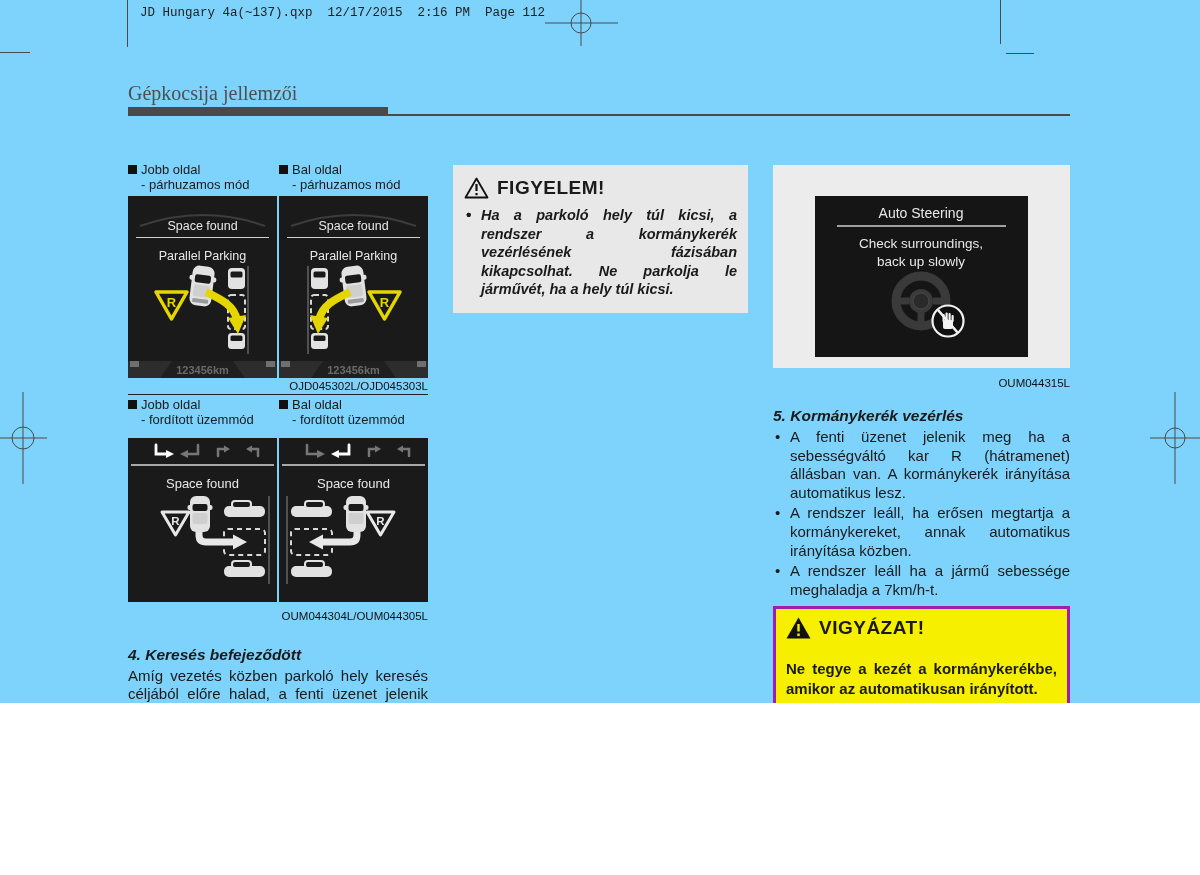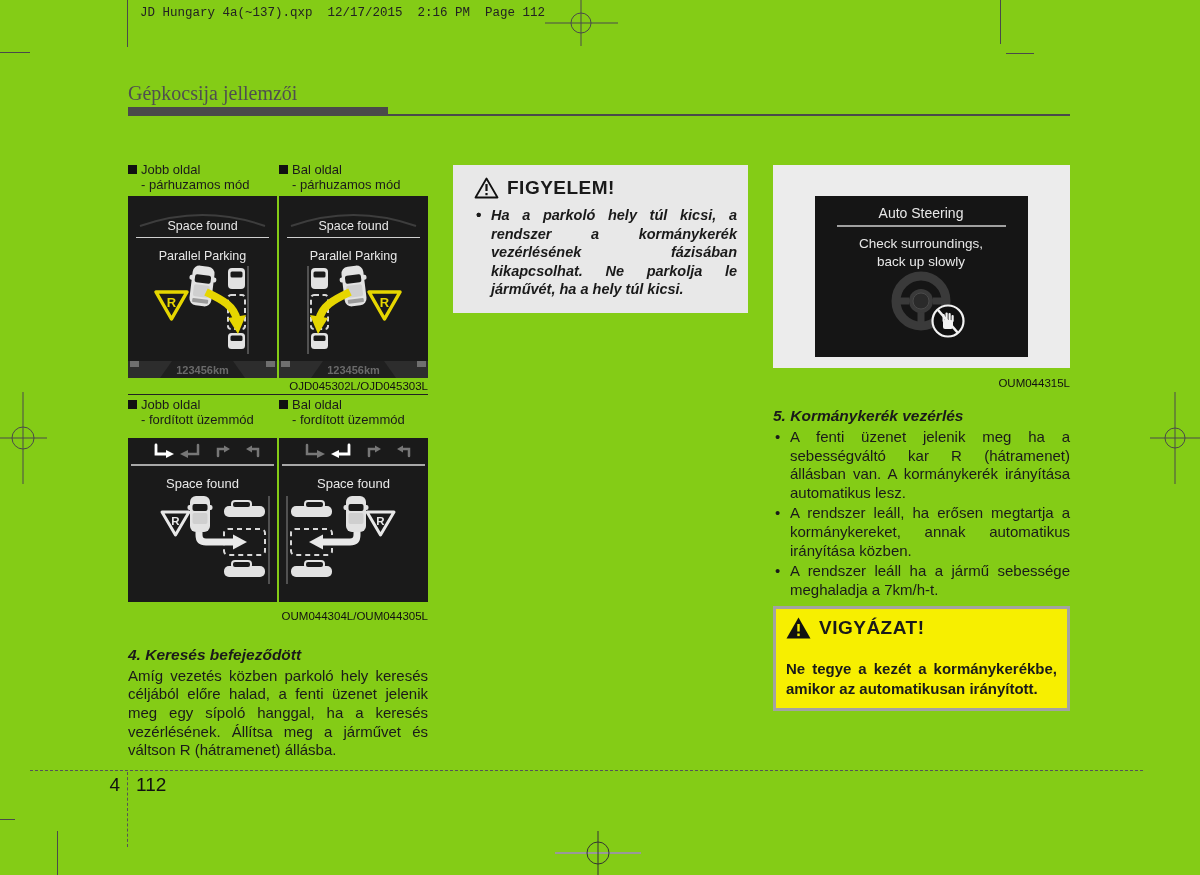--- a/index.html
+++ b/index.html
@@ -1,16 +1,16 @@
 <!DOCTYPE html>
 <html><head>
 <meta charset="utf-8">
 <style>
   html,body{margin:0;padding:0;background:#fff;}
-  .page{position:relative;width:1200px;height:875px;background:#84cc16;overflow:hidden;
+  .page{position:relative;width:1200px;height:703px;background:#7dd3fc;overflow:hidden;
         font-family:"Liberation Sans",sans-serif;color:#1a1a1a;}
   .mono{font-family:"Liberation Mono","DejaVu Sans Mono",monospace;}
   
   .mark{position:absolute;background:#4a4a4a;}
   .regmark{position:absolute;}
   
   .fileinfo{position:absolute;left:140px;top:6px;font-size:12.5px;color:#222;white-space:pre;}
   .chapter-title{position:absolute;left:128px;top:82px;font-family:"Liberation Serif",serif;
         font-size:20px;color:#4f4f4f;}
   .title-bar{position:absolute;left:128px;top:107px;width:260px;height:8px;background:#4a4a4a;}
@@ -32,32 +32,32 @@
   .thin-rule{height:1px;background:#222;margin-top:2px;}
   .fig2{margin-top:3px;}
   
   .sec-heading{font-size:15.5px;font-weight:bold;font-style:italic;margin-top:24px;}
   .body-par{font-size:15px;line-height:1.24;text-align:justify;margin-top:3px;}
   ul.bullets{list-style:none;margin:3px 0 0 0;padding:0;}
   ul.bullets li{position:relative;padding-left:17px;font-size:15px;line-height:1.24;
         text-align:justify;margin-top:2px;}
   ul.bullets li .dot{position:absolute;left:2px;top:0;}
   
-  .attention-box{background:#e8e8e8;padding:12px 11px 14px 21px;}
+  .attention-box{background:#e8e8e8;padding:12px 11px 14px 11px;}
   .notice-title{display:flex;align-items:center;font-size:19px;font-weight:bold;letter-spacing:.5px;}
   .notice-title svg{margin-right:8px;}
   .attention-box ul.bullets li{font-weight:bold;font-style:italic;font-size:14.5px;line-height:1.28;}
   .attention-box ul.bullets{margin-top:7px;}
   
   .img-box{background:#ececec;width:297px;height:203px;position:relative;}
   .img-box svg{position:absolute;left:42px;top:31px;}
   .cap3{margin-top:9px;}
   .col3 .sec-heading{margin-top:18px;}
   
-  .caution-box{margin-top:7px;background:#f7ef00;border:3px solid #a3a3a3;padding:8px 10px 10px 10px;}
+  .caution-box{margin-top:7px;background:#f7ef00;border:3px solid #a21caf;padding:8px 10px 10px 10px;}
   .caution-box .notice-title{font-size:19px;}
   .caution-body{font-size:15px;font-weight:bold;line-height:1.3;text-align:justify;margin-top:20px;}
   
   .foot-rule{position:absolute;left:30px;top:770px;width:1113px;border-top:1px dashed #555;}
   .foot-vrule{position:absolute;left:127px;top:772px;height:75px;border-left:1px dashed #555;}
   .foot-num{position:absolute;top:774px;font-size:19px;color:#111;}
   .foot-chap{left:85px;width:35px;text-align:right;}
   .foot-page{left:136px;}
 </style>
 </head>

